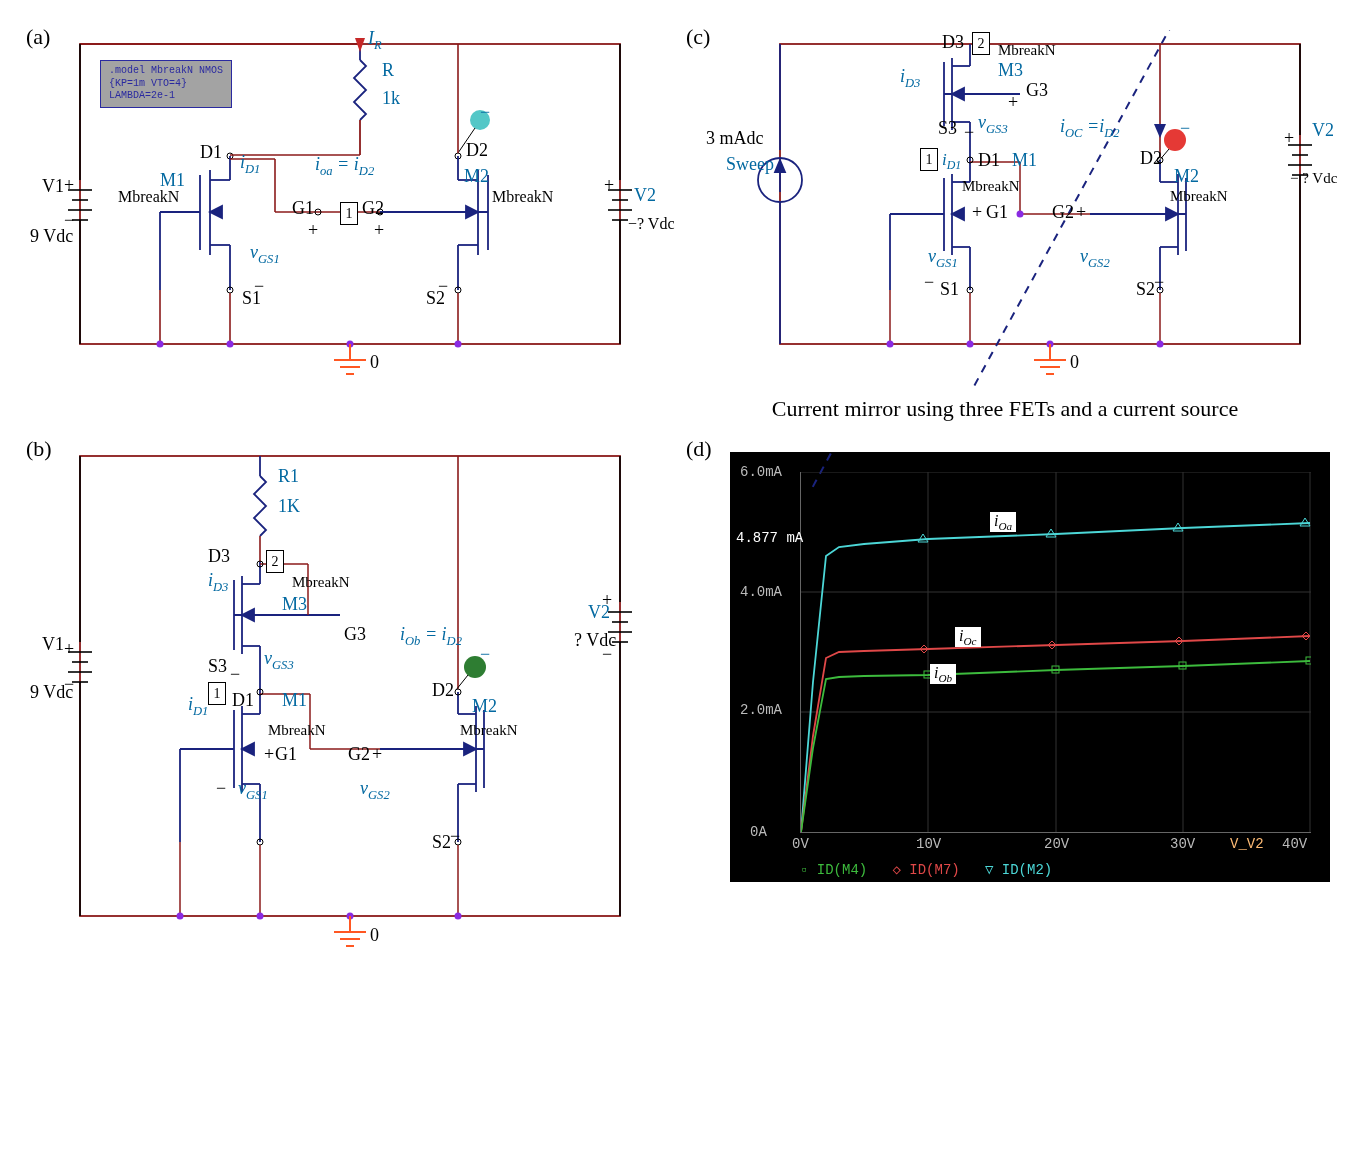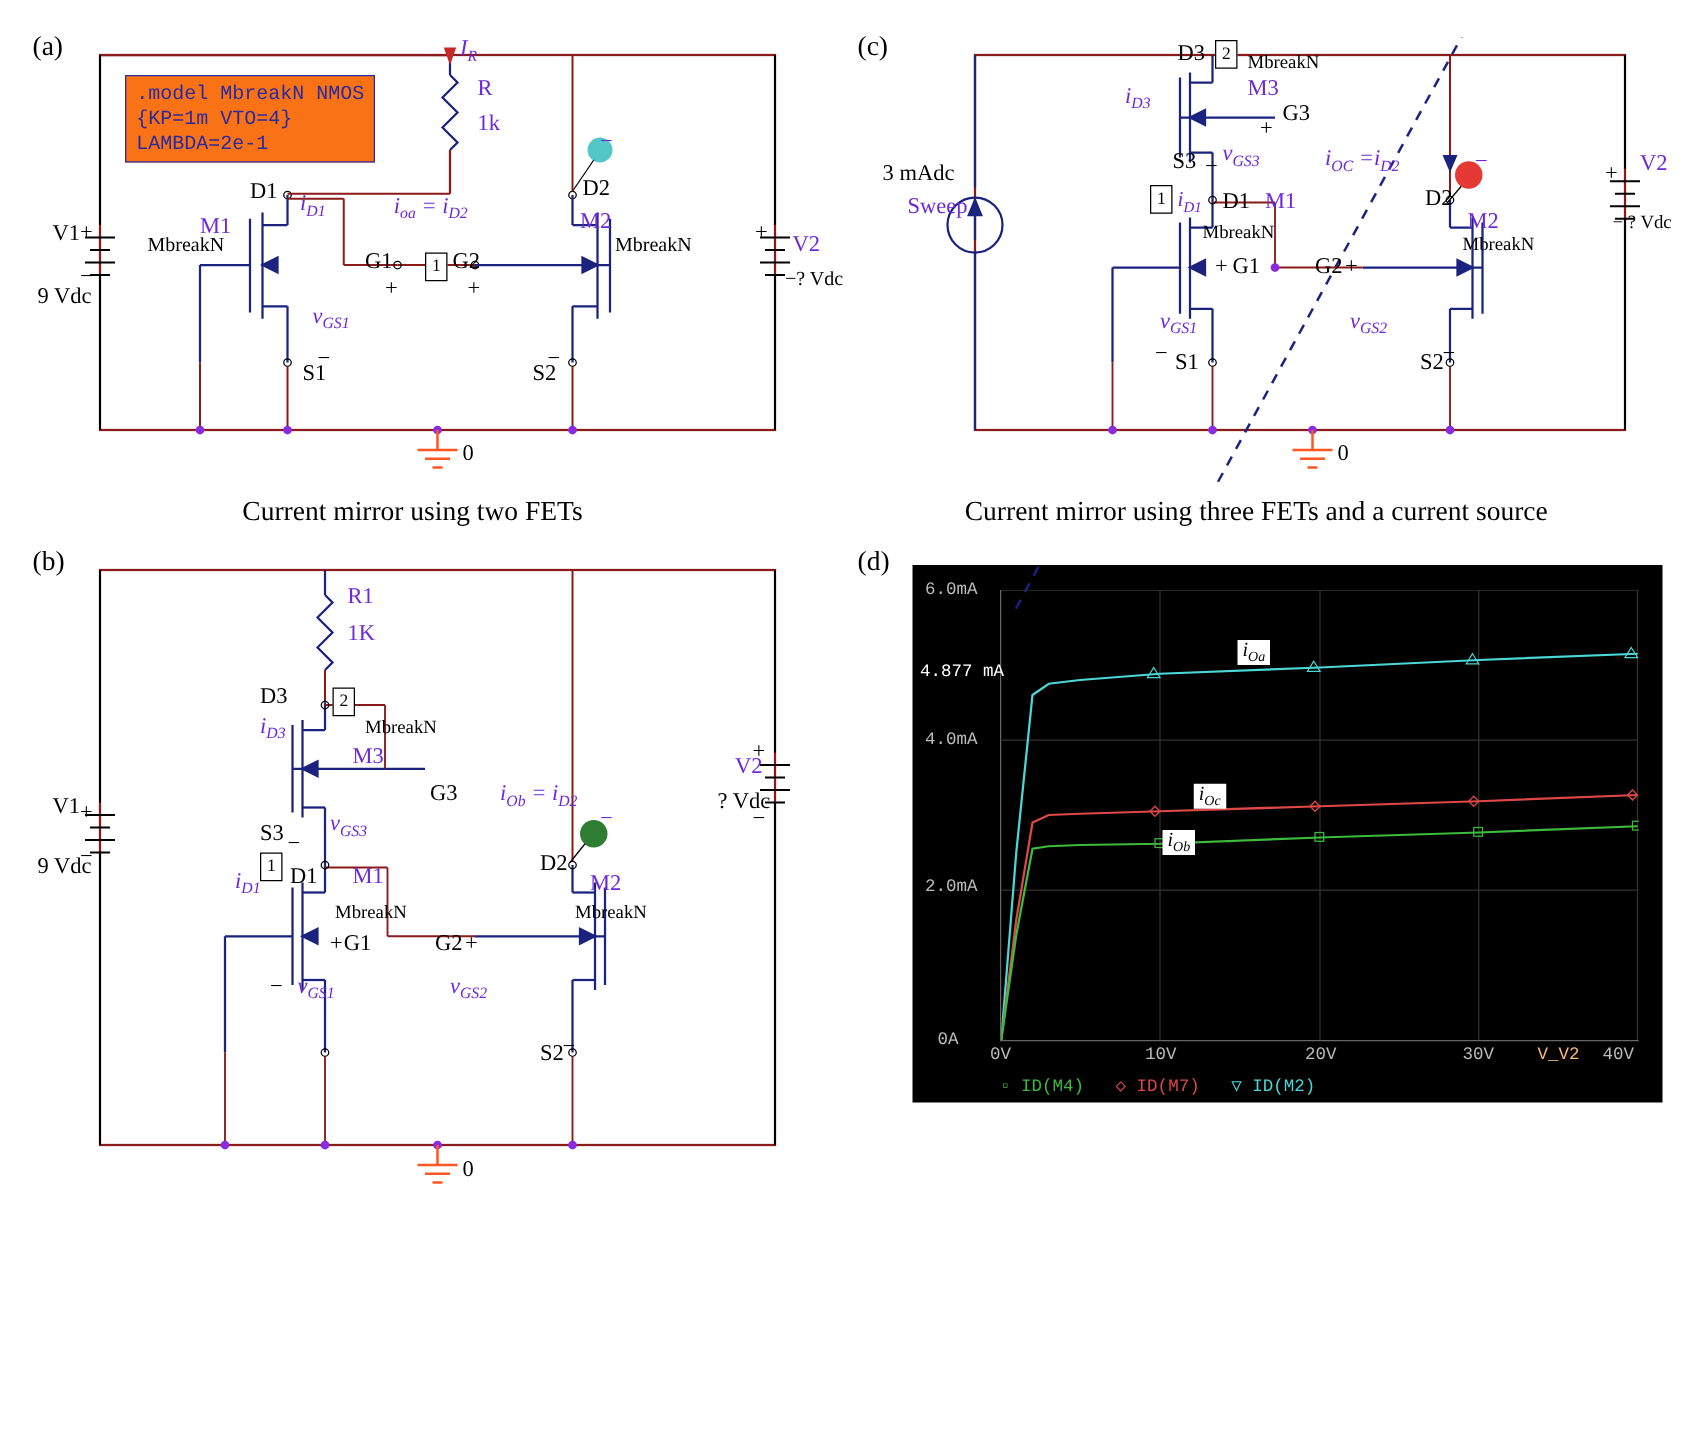--- a/index.html
+++ b/index.html
@@ -32,32 +32,32 @@
     position: relative;
     margin-left: 40px;
     margin-top: 10px;
   }
   
   .lbl {
     position: absolute;
     white-space: nowrap;
     font-size: 18px;
   }
-  .blue  { color: #6d28d9; }
+  .blue  { color: #0369a1; }
   .ital  { font-style: italic; }
   .sub   { font-size: 0.7em; vertical-align: sub; }
   .model-box {
     position: absolute;
     border: 1.5px solid #2a2aa0;
     padding: 4px 8px;
     color: #2a2aa0;
     font-family: "Courier New", monospace;
-    font-size: 16px;
+    font-size: 10px;
     line-height: 1.25;
-    background: #f97316;
+    background: #a3a3a3;
   }
   .node-box {
     position: absolute;
     width: 16px; height: 21px;
     border: 1.2px solid #000;
     background: #fff;
     font-size: 14px;
     text-align: center;
     line-height: 21px;
   }
@@ -240,21 +240,20 @@
     <span class="lbl" style="top:180px;left:4px">−</span>
 
     <span class="lbl blue" style="top:155px;left:574px">V2</span>
     <span class="lbl" style="top:185px;left:568px;font-size:16px"><span>−</span><span>? Vdc</span></span>
     <span class="lbl" style="top:145px;left:544px">+</span>
 
     <span class="lbl" style="top:322px;left:310px">0</span>
     <span class="lbl blue" style="top:72px;left:420px">−</span>
   </div>
 
-  <div class="caption">Current mirror using two FETs</div>
 </div>
 
 <div class="panel">
   <div class="panel-label">(c)</div>
 
   <div class="schematic" style="width:600px;height:360px">
     <svg class="schem" width="600" height="360">
 
       <rect x="60" y="14" width="520" height="300" fill="none" stroke="#8b1a1a" stroke-width="1.8"></rect>
 

